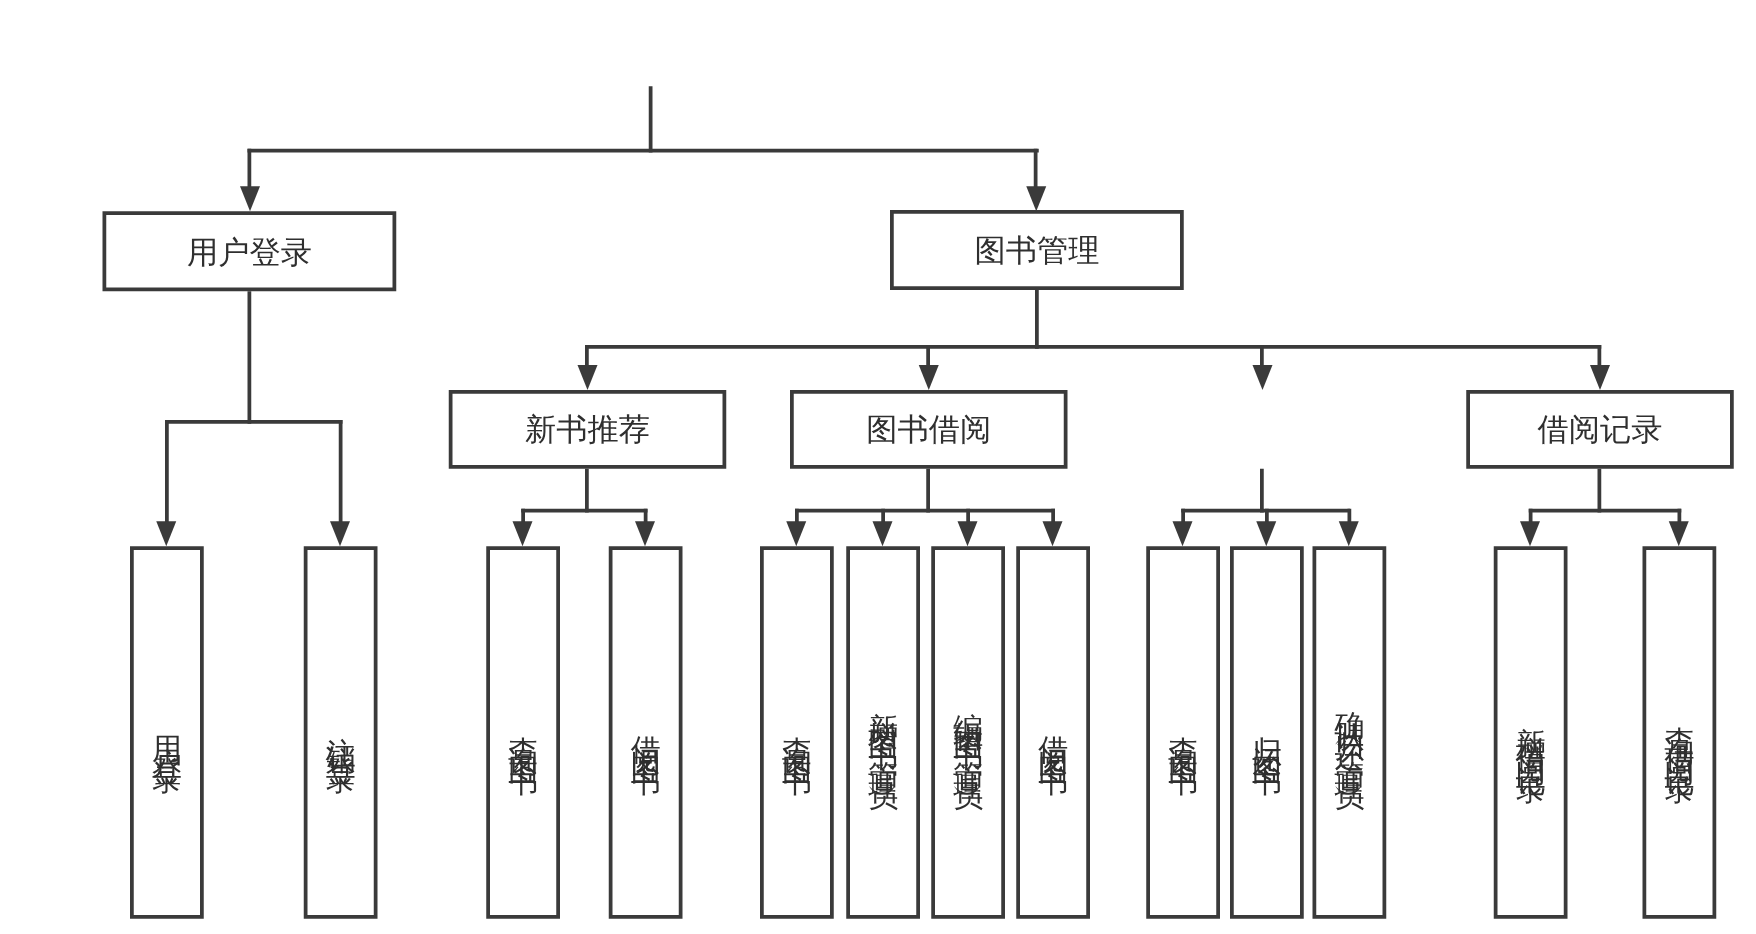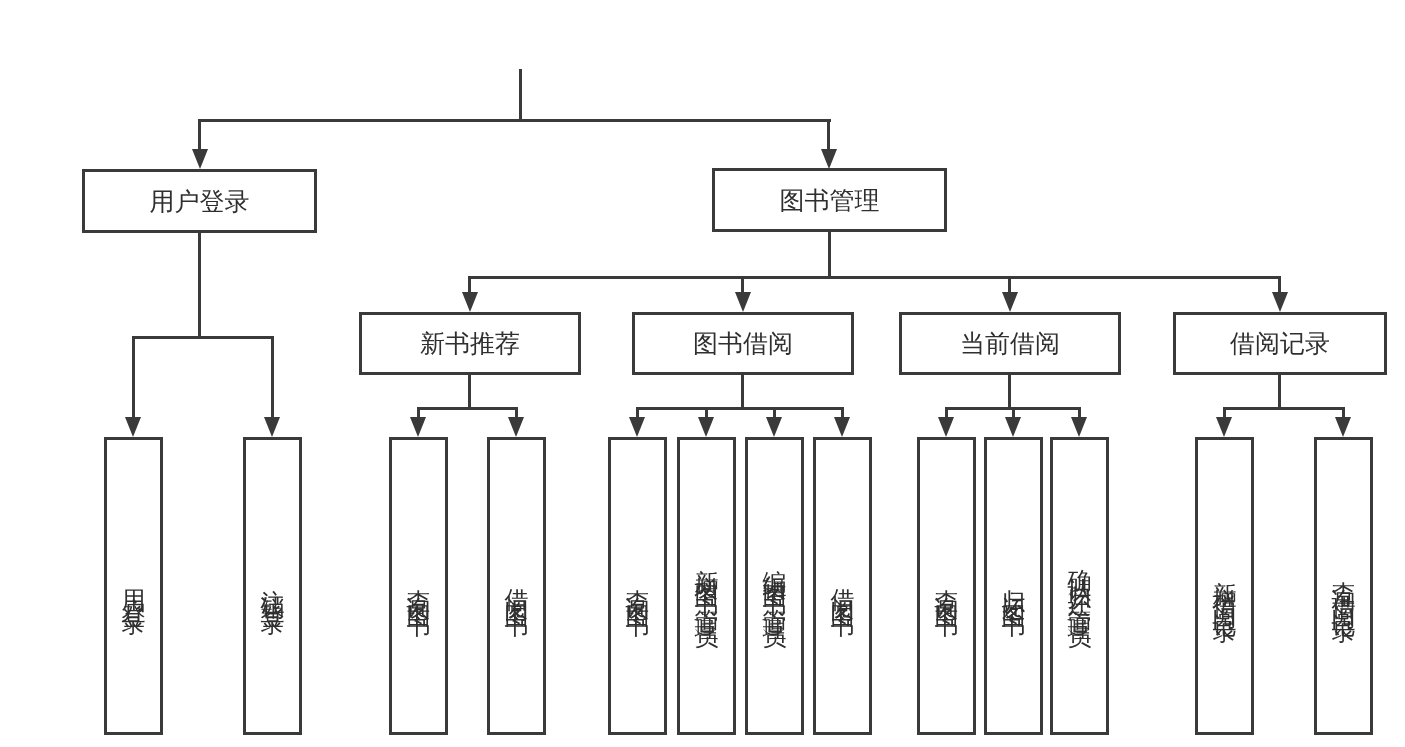--- a/index.html
+++ b/index.html
@@ -95,23 +95,20 @@
   <div class="tri" style="left:1002px;top:292px"></div>
   <div class="vline" style="left:1278px;top:276px;height:18px"></div>
   <div class="tri" style="left:1272px;top:292px"></div>
 
   <div class="box" style="left:632px;top:312px;width:222px;height:63px">
     <span class="lbl">图书借阅</span>
   </div>
   <div class="box" style="left:359px;top:312px;width:222px;height:63px">
     <span class="lbl">新书推荐</span>
   </div>
-  <div class="box" style="left:899px;top:312px;width:222px;height:63px">
-    <span class="lbl">当前借阅</span>
-  </div>
   <div class="box" style="left:1173px;top:312px;width:214px;height:63px">
     <span class="lbl">借阅记录</span>
   </div>
 
   <div class="vline" style="left:468px;top:375px;height:35px"></div>
   <div class="hline" style="left:417px;top:407px;width:101px"></div>
   <div class="vline" style="left:417px;top:407px;height:12px"></div>
   <div class="tri" style="left:410px;top:417px"></div>
   <div class="vline" style="left:515px;top:407px;height:12px"></div>
   <div class="tri" style="left:508px;top:417px"></div>

